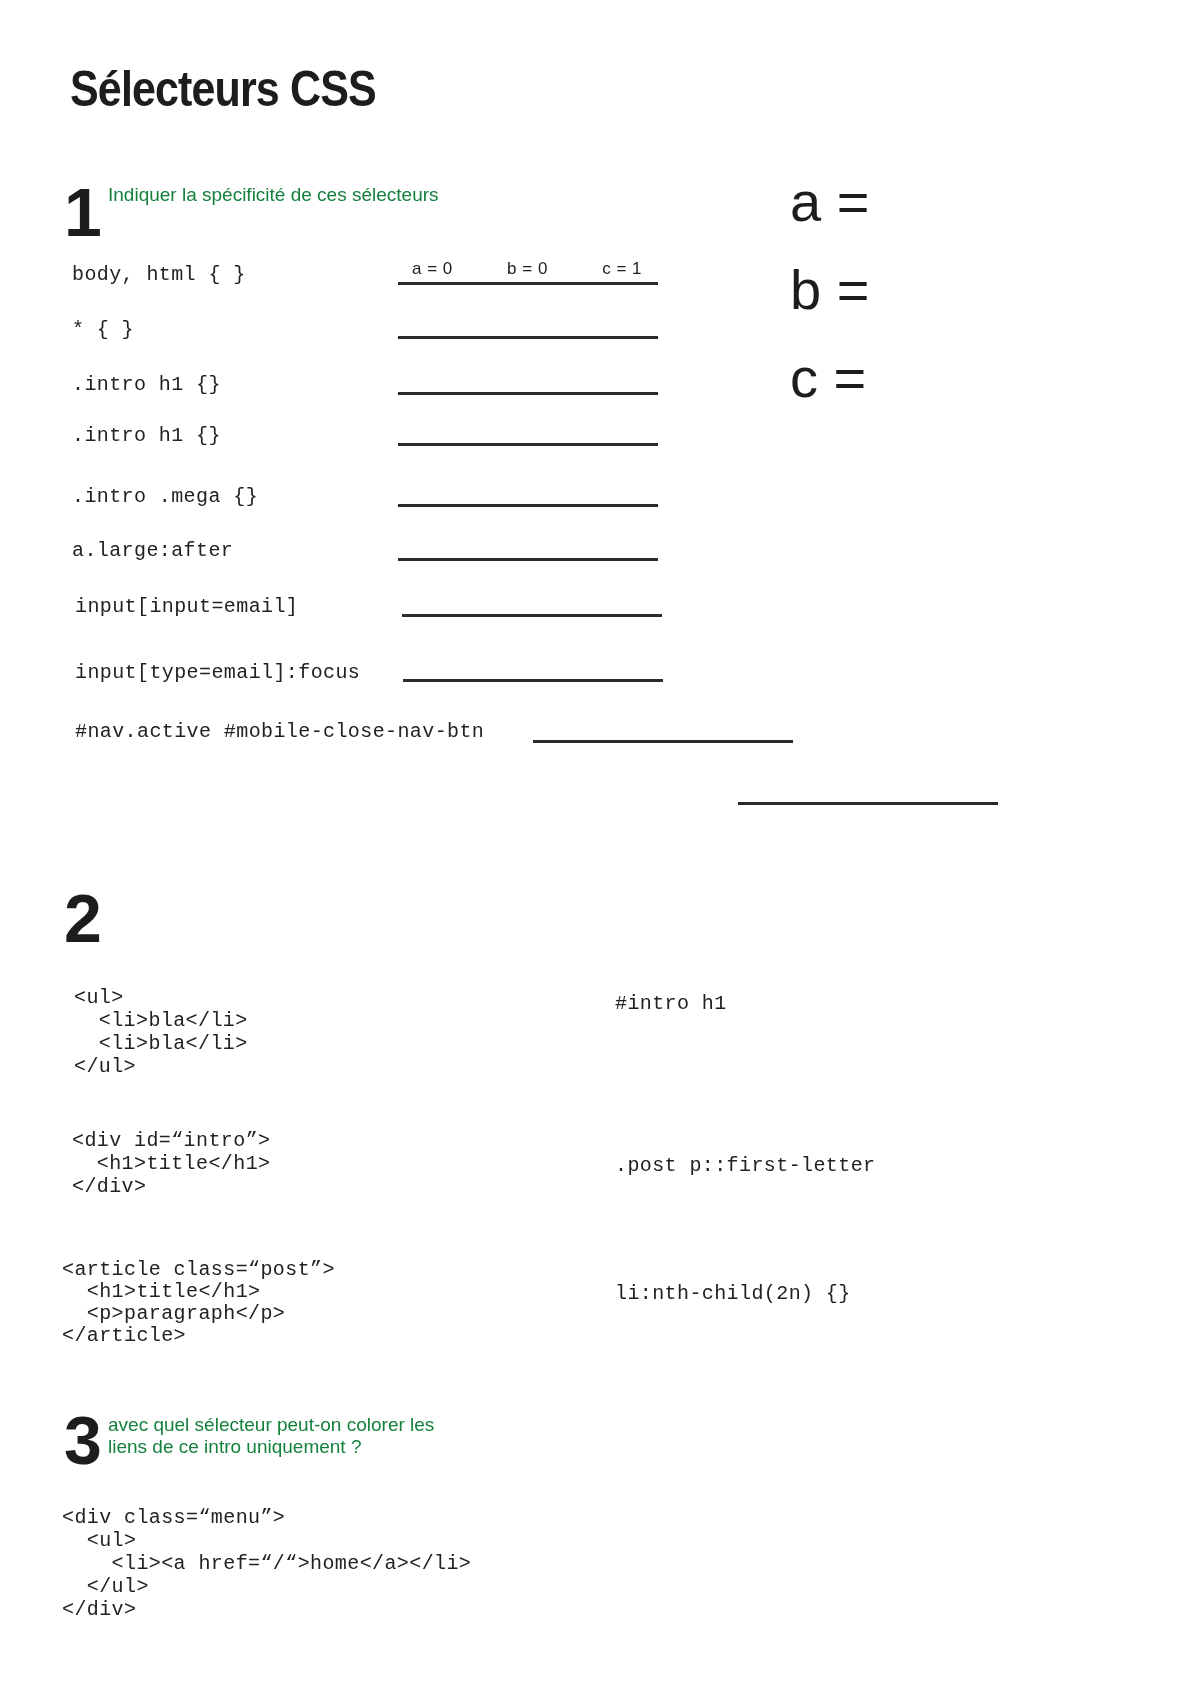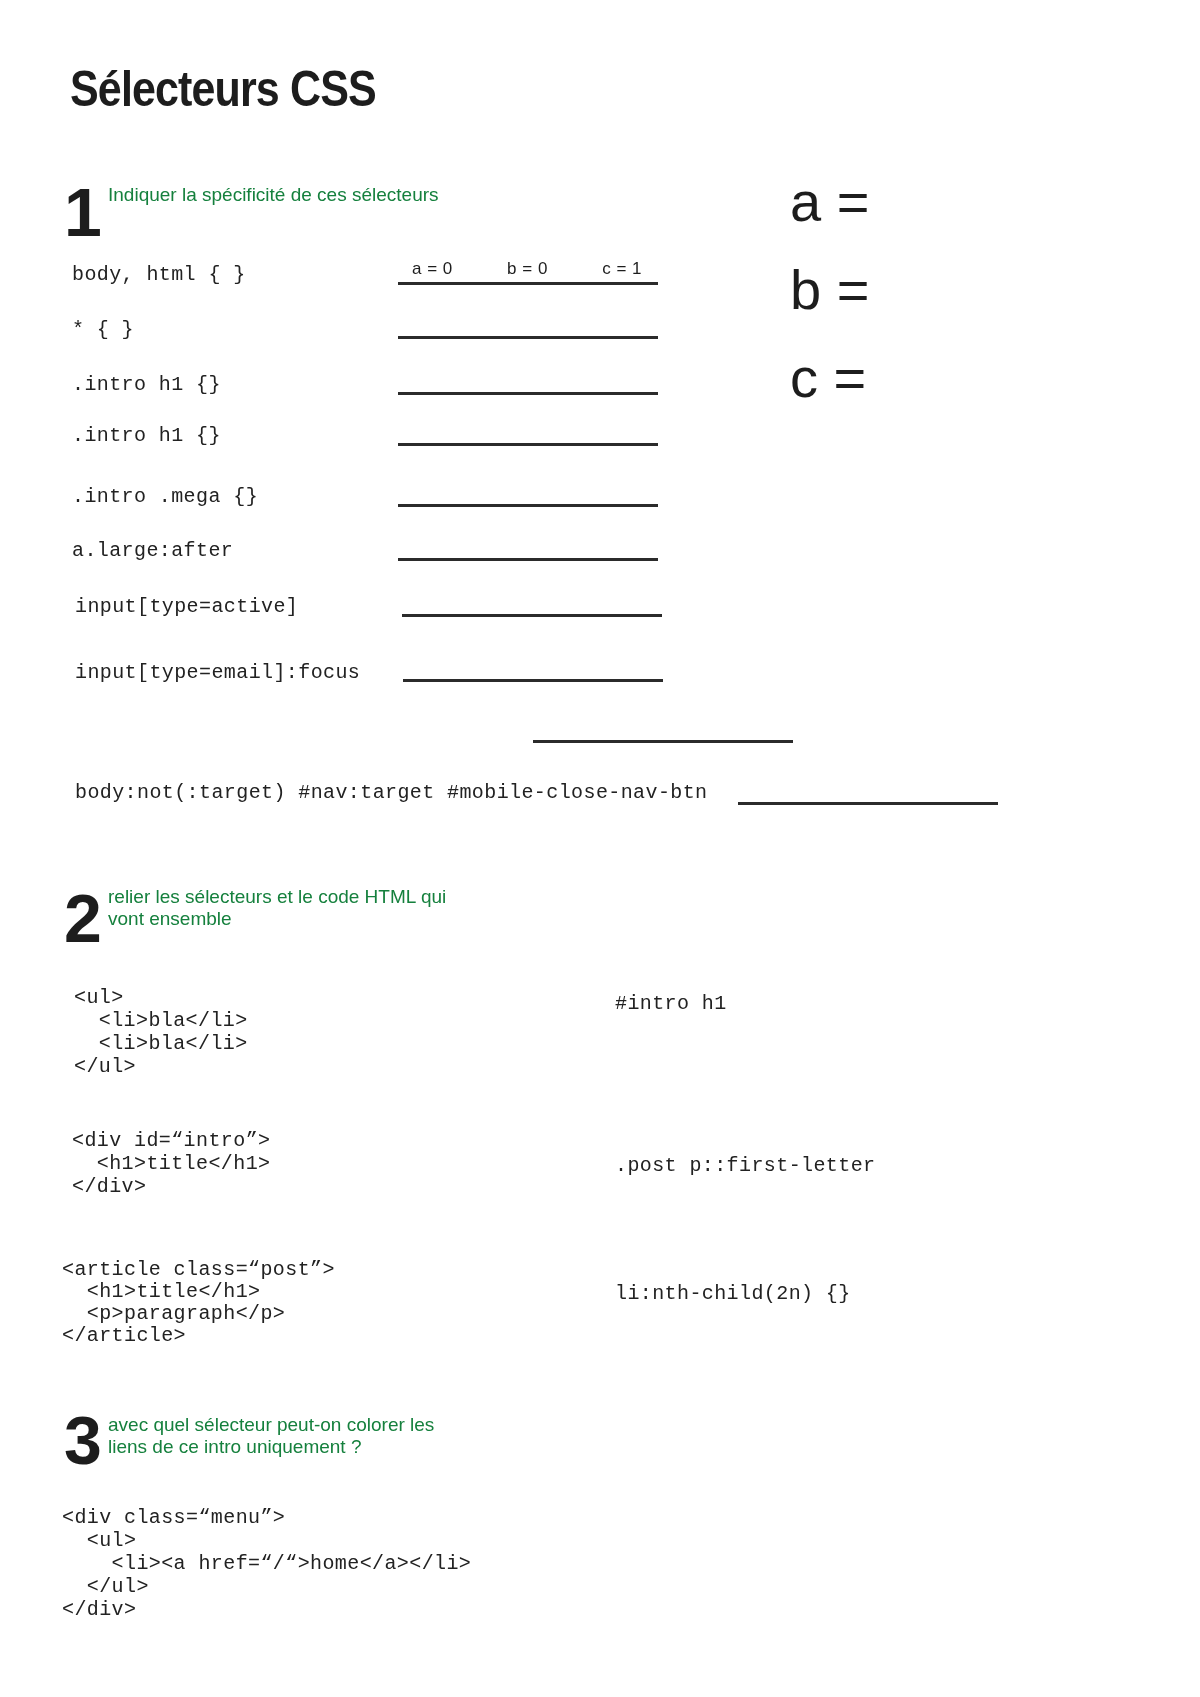--- a/index.html
+++ b/index.html
@@ -96,36 +96,32 @@
 
   <div class="abs mono" style="left:72px; top:424px;">.intro h1 {}</div>
   <div class="ans-line" style="left:398px; top:443px; width:260px;"></div>
 
   <div class="abs mono" style="left:72px; top:485px;">.intro .mega {}</div>
   <div class="ans-line" style="left:398px; top:504px; width:260px;"></div>
 
   <div class="abs mono" style="left:72px; top:539px;">a.large:after</div>
   <div class="ans-line" style="left:398px; top:558px; width:260px;"></div>
 
-  <div class="abs mono" style="left:75px; top:595px;">input[type=active]</div>
+  <div class="abs mono" style="left:75px; top:595px;">input[input=email]</div>
   <div class="ans-line" style="left:402px; top:614px; width:260px;"></div>
 
   <div class="abs mono" style="left:75px; top:661px;">input[type=email]:focus</div>
   <div class="ans-line" style="left:403px; top:679px; width:260px;"></div>
 
+  <div class="abs mono" style="left:75px; top:720px;">#nav.active #mobile-close-nav-btn</div>
   <div class="ans-line" style="left:533px; top:740px; width:260px;"></div>
 
-  <div class="abs mono" style="left:75px; top:781px;">body:not(:target) #nav:target #mobile-close-nav-btn</div>
   <div class="ans-line" style="left:738px; top:802px; width:260px;"></div>
 
   <div class="abs ex-num" style="left:64px; top:884px;">2</div>
-  <div class="abs prompt" style="left:108px; top:886px;">
-    <div>relier les sélecteurs et le code HTML qui</div>
-    <div>vont ensemble</div>
-  </div>
 
   <pre class="code abs" style="left:74px; top:986px; line-height:23px;">&lt;ul&gt;
   &lt;li&gt;bla&lt;/li&gt;
   &lt;li&gt;bla&lt;/li&gt;
 &lt;/ul&gt;</pre>
   <pre class="code abs" style="left:72px; top:1129px; line-height:23px;">&lt;div id=“intro”&gt;
   &lt;h1&gt;title&lt;/h1&gt;
 &lt;/div&gt;</pre>
   <pre class="code abs" style="left:62px; top:1259px; line-height:22px;">&lt;article class=“post”&gt;
   &lt;h1&gt;title&lt;/h1&gt;

